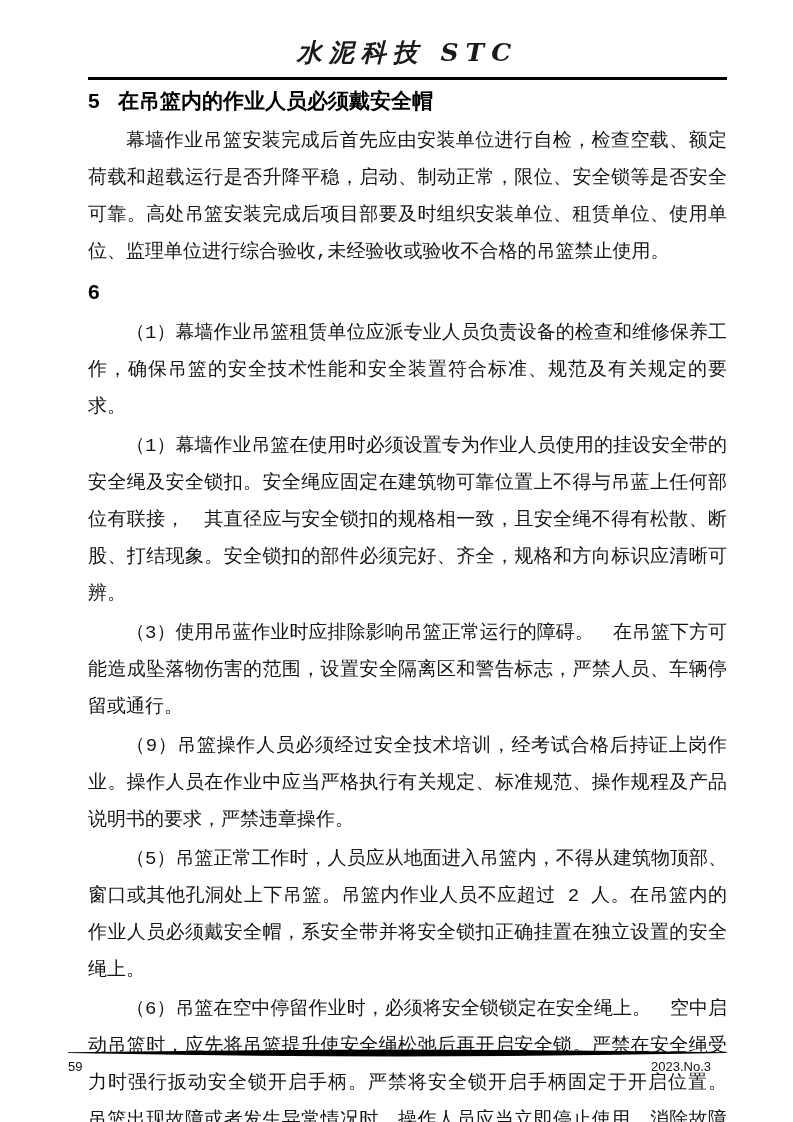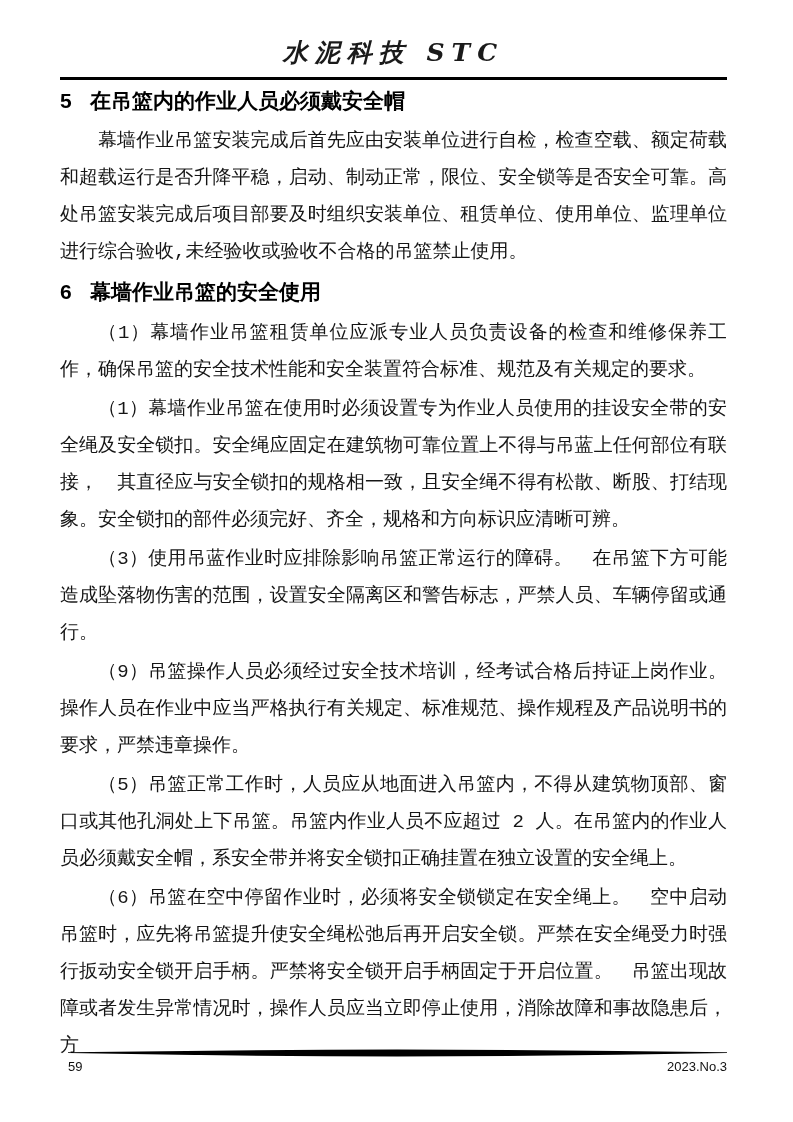--- a/index.html
+++ b/index.html
@@ -7,21 +7,21 @@
     padding: 0;
     background: #9a9a9a;
   }
   .page {
     position: relative;
     width: 793px;
     height: 1122px;
     margin: 0 auto;
     background: #ffffff;
     box-sizing: border-box;
-    padding: 38px 66px 0 60px;
+    padding: 38px 66px 0 88px;
     color: #111111;
     overflow: hidden;
   }
   .journal-title {
     text-align: center;
     font-family: "DejaVu Serif", "Liberation Serif", serif;
     font-style: italic;
     font-weight: bold;
     font-size: 25px;
     letter-spacing: 7px;
@@ -77,21 +77,21 @@
     color: #111111;
   }
   .footer-page-num {
     position: absolute;
     left: 0;
     right: 0;
     text-align: left;
   }
   .footer-issue {
     position: absolute;
-    right: 0;
+    right: 16px;
     top: 0;
   }
 </style>
 </head>
 <body>
 
 <div class="page">
 
   <header>
     <div class="journal-title">水泥科技 STC</div>
@@ -102,21 +102,20 @@
 
     <h2 class="section-heading">
       <span class="sec-num">5</span>
       <span>在吊篮内的作业人员必须戴安全帽</span>
     </h2>
 
     <p class="body-para">幕墙作业吊篮安装完成后首先应由安装单位进行自检，检查空载、额定荷载和超载运行是否升降平稳，启动、制动正常，限位、安全锁等是否安全可靠。高处吊篮安装完成后项目部要及时组织安装单位、租赁单位、使用单位、监理单位进行综合验收,未经验收或验收不合格的吊篮禁止使用。</p>
 
     <h2 class="section-heading">
       <span class="sec-num">6</span>
-      <span>幕墙作业吊篮的安全使用</span>
     </h2>
 
     <p class="body-para">（1）幕墙作业吊篮租赁单位应派专业人员负责设备的检查和维修保养工作，确保吊篮的安全技术性能和安全装置符合标准、规范及有关规定的要求。</p>
     <div class="para-gap"></div>
     <p class="body-para">（1）幕墙作业吊篮在使用时必须设置专为作业人员使用的挂设安全带的安全绳及安全锁扣。安全绳应固定在建筑物可靠位置上不得与吊蓝上任何部位有联接，　其直径应与安全锁扣的规格相一致，且安全绳不得有松散、断股、打结现象。安全锁扣的部件必须完好、齐全，规格和方向标识应清晰可辨。</p>
     <div class="para-gap"></div>
     <p class="body-para">（3）使用吊蓝作业时应排除影响吊篮正常运行的障碍。　在吊篮下方可能造成坠落物伤害的范围，设置安全隔离区和警告标志，严禁人员、车辆停留或通行。</p>
     <div class="para-gap"></div>
     <p class="body-para">（9）吊篮操作人员必须经过安全技术培训，经考试合格后持证上岗作业。操作人员在作业中应当严格执行有关规定、标准规范、操作规程及产品说明书的要求，严禁违章操作。</p>
     <div class="para-gap"></div>

